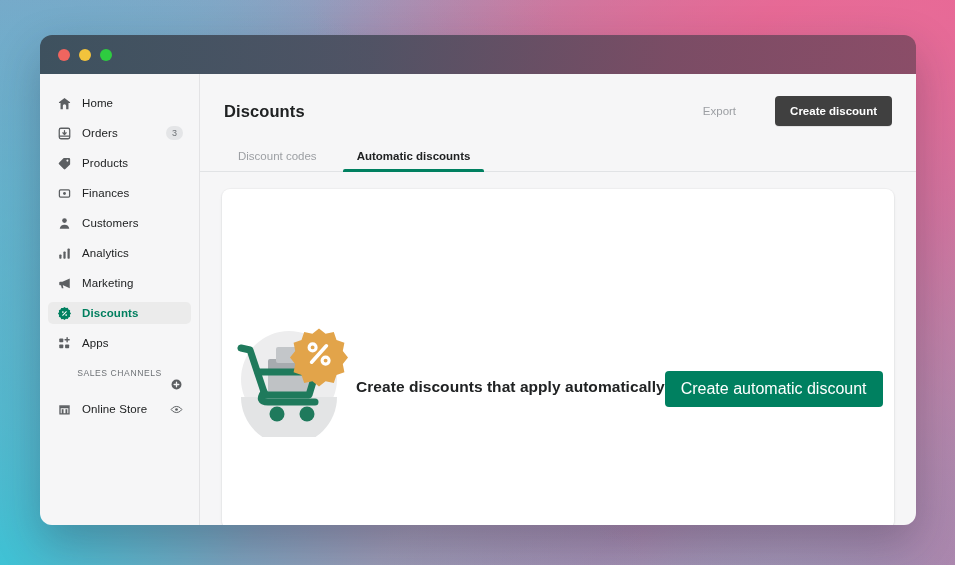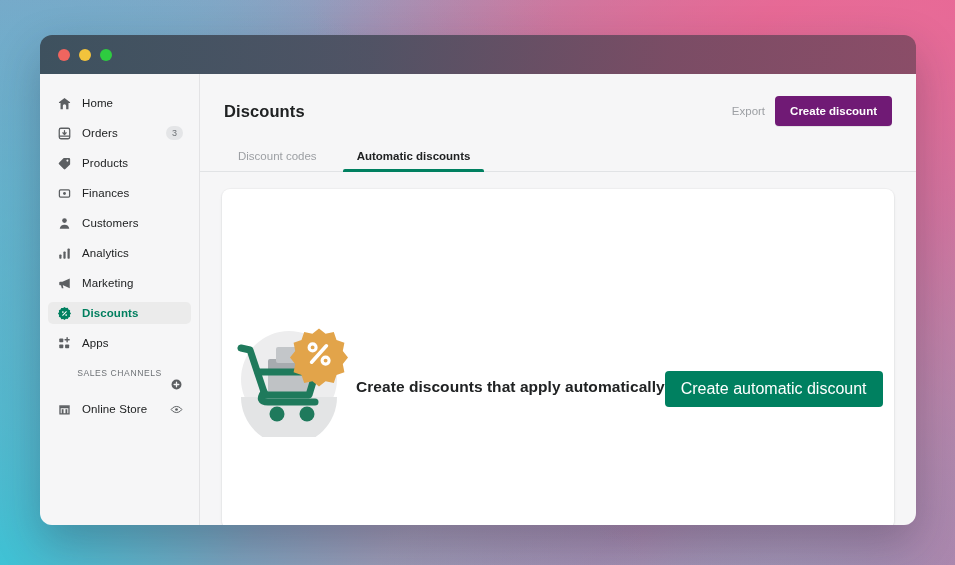--- a/index.html
+++ b/index.html
@@ -149,28 +149,28 @@
     display: flex;
     align-items: center;
     padding: 22px 24px 0 24px;
   }
   .page-title {
     font-size: 16.5px;
     color: #202223;
     font-weight: 600;
     letter-spacing: 0.1px;
   }
-  .head-actions { margin-left: auto; display: flex; align-items: center; gap: 10px; }
+  .head-actions { margin-left: auto; display: flex; align-items: center; gap: 39px; }
   .export-link {
     font-size: 11.5px;
     color: #9C9FA3;
     cursor: pointer;
   }
   .btn-primary {
-    background: #701a75;
+    background: #404040;
     color: #ffffff;
     font-size: 11.5px;
     font-weight: 600;
     border: none;
     border-radius: 4px;
     padding: 9px 15px;
     cursor: pointer;
     font-family: inherit;
     box-shadow: 0 1px 0 rgba(0,0,0,0.08);
   }

